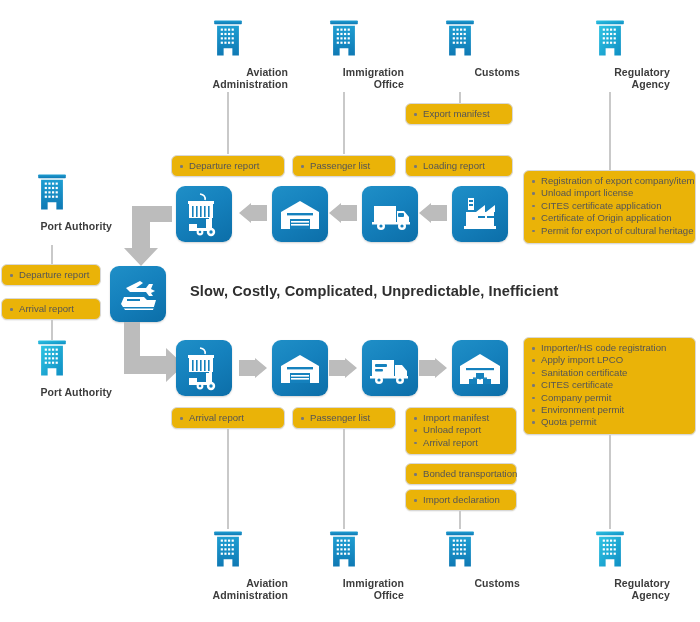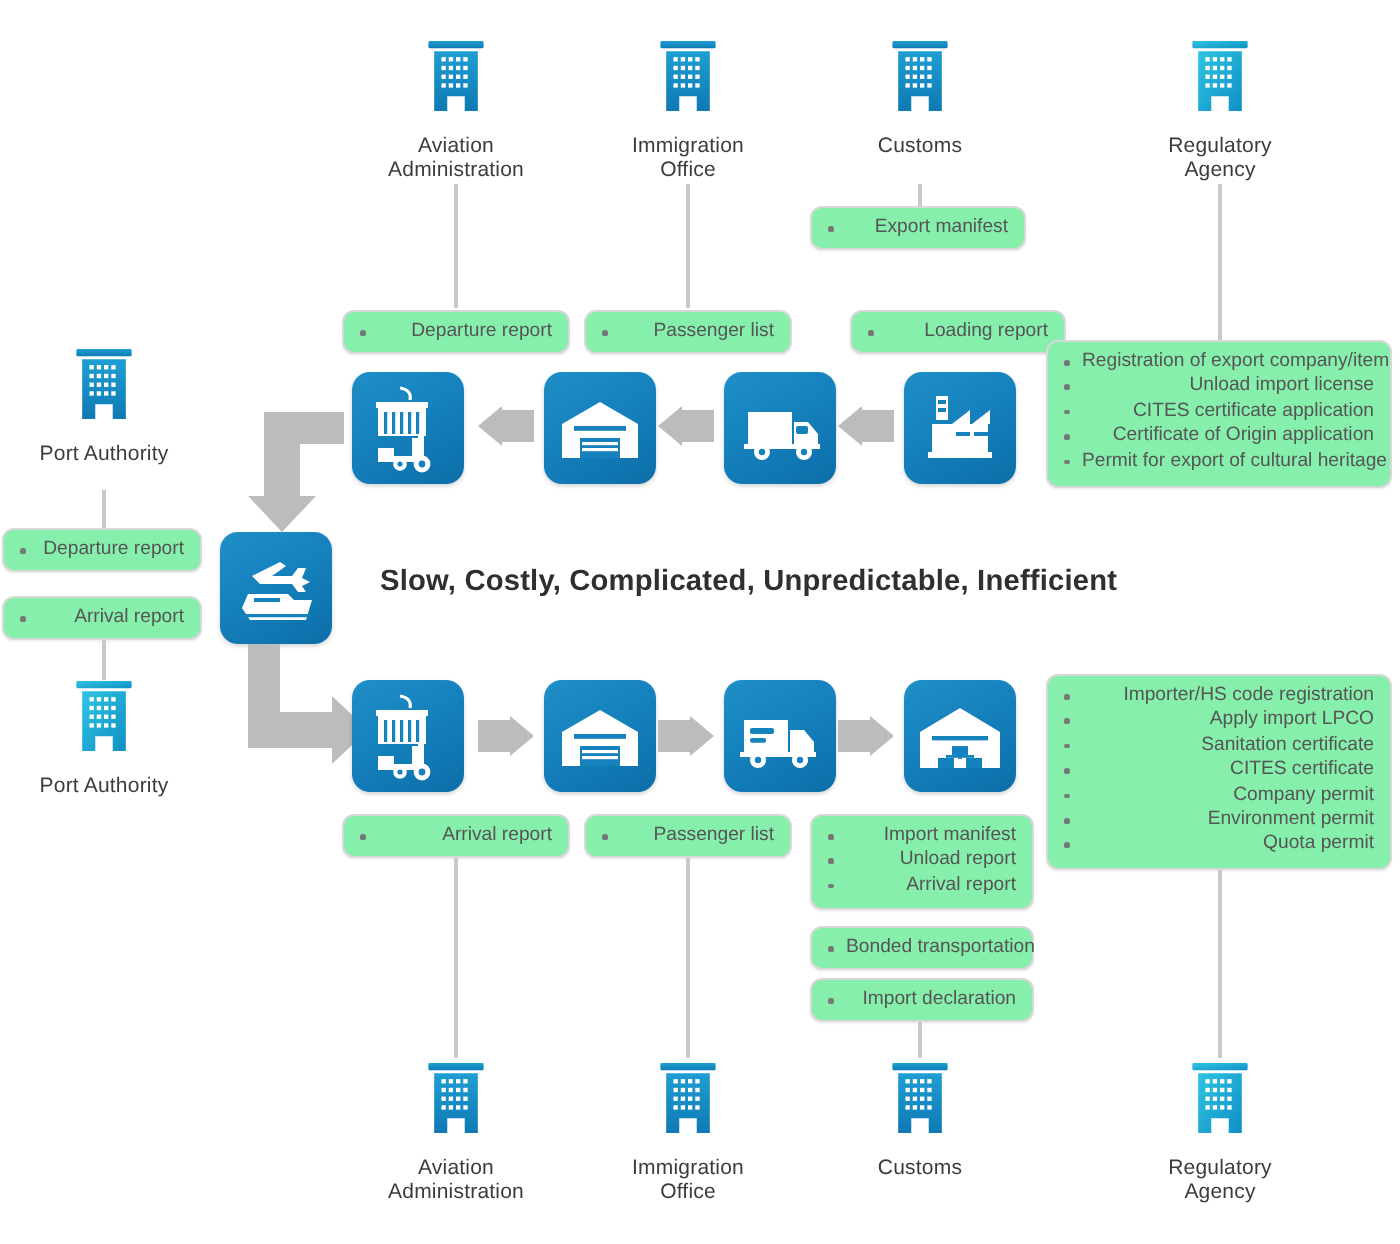--- a/index.html
+++ b/index.html
@@ -10,34 +10,33 @@
     color:#3b3b3b;
     overflow:hidden;
   }
   #stage{position:relative;width:700px;height:622px;}
 
   
   .agency{position:absolute;width:120px;text-align:center;}
   .agency .bld{margin:0 auto;}
   .agency .cap{
     margin-top:4px;
-    font-size:10.5px;font-weight:normal;line-height:12px;
-    color:#3c3c3c;letter-spacing:.1px;white-space:pre-line;
+    font-size:10.5px;font-weight:bold;line-height:12px;
+    color:#3c3c3c;letter-spacing:.1px;white-space:pre-line;text-align:right;
   }
 
   
   .pill{
     position:absolute;
-    background:#86efac;
+    background:#eab308;
     border:1px solid #d8d8d8;
     border-radius:6px;
     box-shadow:0 1px 1px rgba(0,0,0,.06);
     box-sizing:border-box;
     padding:4px 8px 4px 8px;
-    text-align:right;
   }
   .pill ul{margin:0;padding:0;list-style:none;}
   .pill li{
     font-size:9.6px;line-height:12.4px;color:#555;
     padding-left:9px;position:relative;white-space:nowrap;
   }
   .pill li:before{
     content:"";position:absolute;left:0;top:5px;
     width:2.6px;height:2.6px;border-radius:50%;background:#777;
   }
@@ -215,21 +214,21 @@
   <div class="pill" style="left:171px;top:155px;width:114px;height:22px;">
     <ul>
         <li>Departure report</li>
       </ul>
   </div>
   <div class="pill" style="left:292px;top:155px;width:104px;height:22px;">
     <ul>
         <li>Passenger list</li>
       </ul>
   </div>
-  <div class="pill" style="left:425px;top:155px;width:108px;height:22px;">
+  <div class="pill" style="left:405px;top:155px;width:108px;height:22px;">
     <ul>
         <li>Loading report</li>
       </ul>
   </div>
 
   <div class="pill" style="left:523px;top:170px;width:173px;height:74px;">
     <ul>
       <li>Registration of export company/item</li>
       <li>Unload import license</li>
       <li>CITES certificate application</li>

